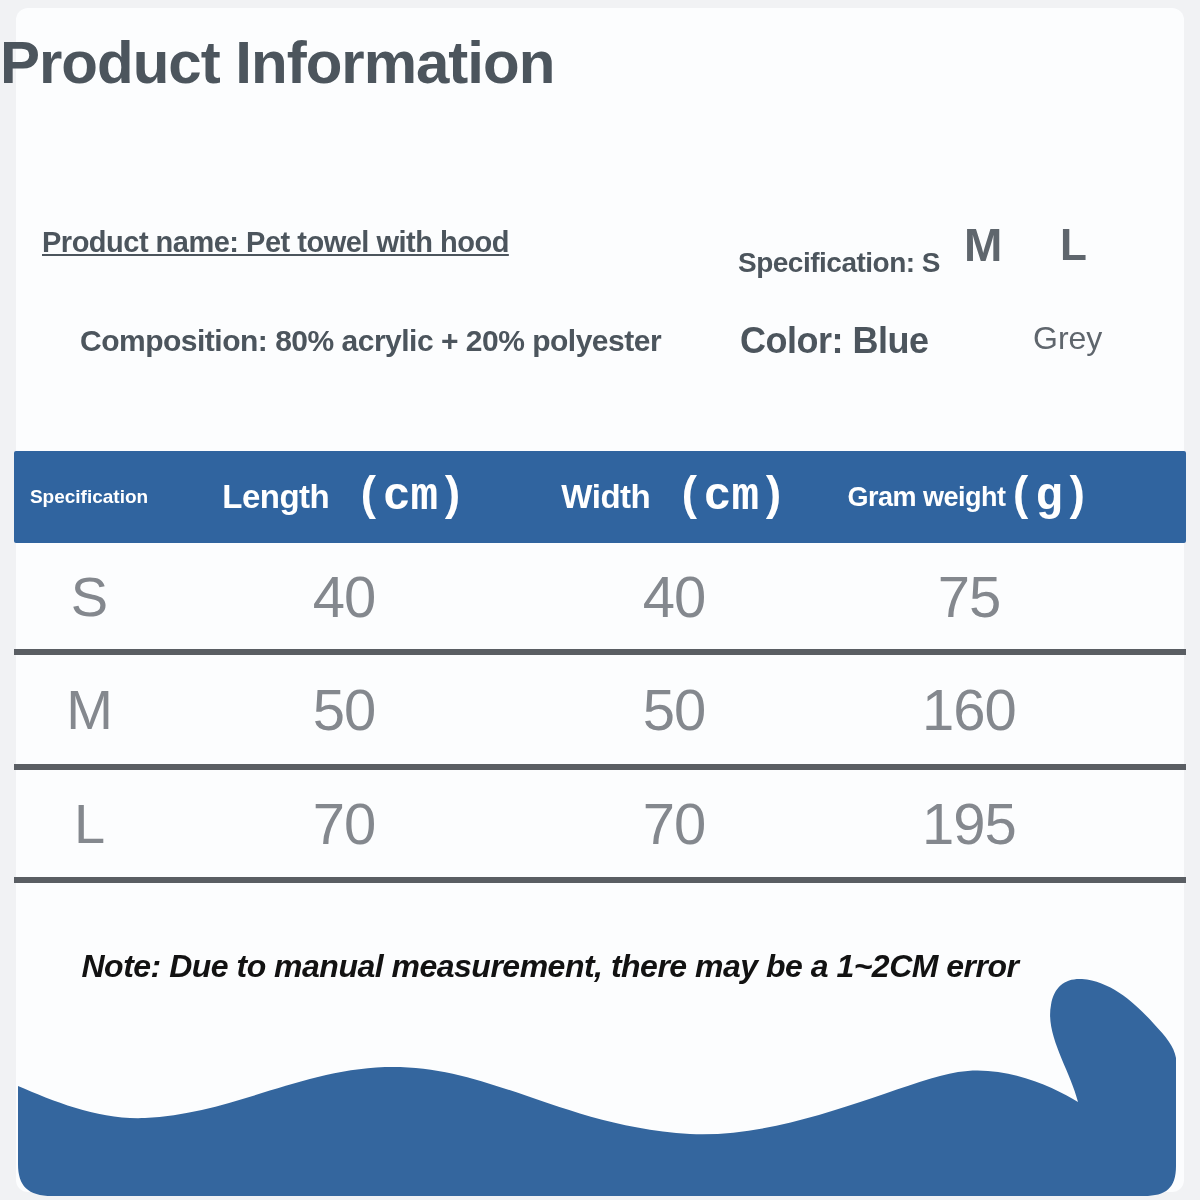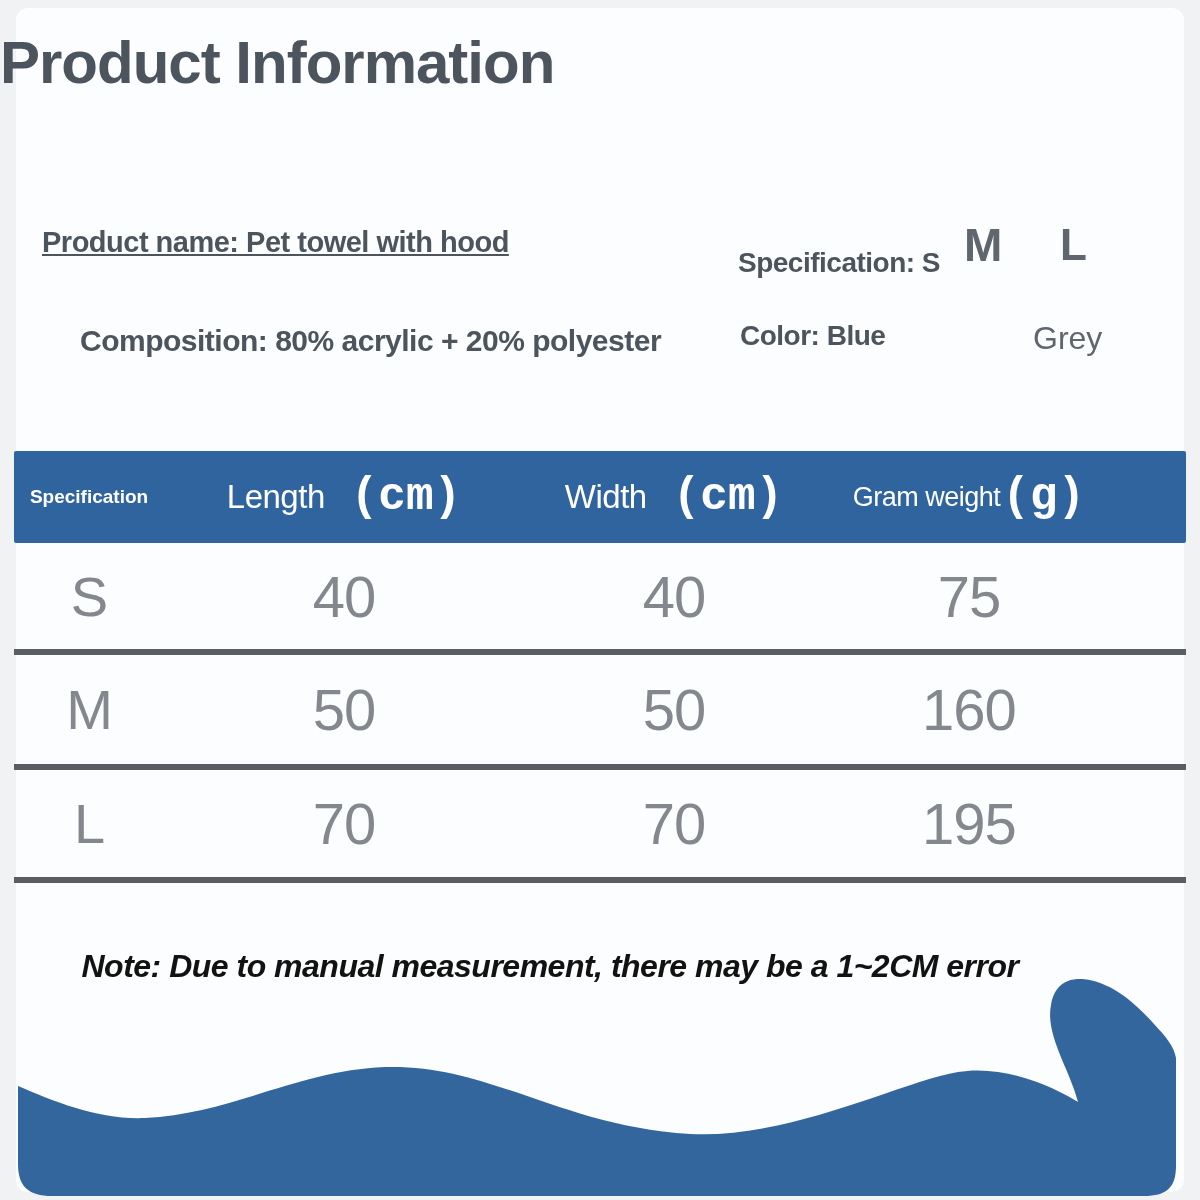--- a/index.html
+++ b/index.html
@@ -33,21 +33,21 @@
     position:absolute;
     font-weight:700;
     color:var(--ink,#4c555d);
     white-space:nowrap;
   }
   .info-product{left:42px;top:226px;font-size:29px;letter-spacing:-0.5px;text-decoration:underline;}
   .info-composition{left:44px;top:324px;font-size:30px;letter-spacing:-0.5px;margin-left:36px;}
   .info-spec{left:738px;top:247px;font-size:28px;letter-spacing:-0.5px;}
   .size-m{position:absolute;left:964px;top:218px;font-size:46px;font-weight:700;color:var(--muted,#5f666d);}
   .size-l{position:absolute;left:1060px;top:220px;font-size:44px;font-weight:700;color:var(--muted,#5f666d);}
-  .info-color{left:740px;top:320px;font-size:28px;letter-spacing:-0.5px;text-align:right;}
+  .info-color{left:740px;top:320px;font-size:36px;letter-spacing:-0.5px;text-align:right;}
   .color-grey{position:absolute;left:1033px;top:320px;font-size:32px;font-weight:400;color:var(--muted,#5f666d);}
 
   .table-header{
     position:absolute;
     left:14px;top:451px;
     width:1172px;height:92px;
     box-sizing:border-box;
     background:var(--accent,#30649f);
     border-radius:2px;
     display:grid;
@@ -56,21 +56,21 @@
     align-items:center;
     color:#ffffff;
   }
   .th{
     display:flex;
     justify-content:center;
     align-items:center;
     white-space:nowrap;
   }
   .th-spec{font-size:19px;font-weight:700;}
-  .th-label{font-size:33px;font-weight:400;letter-spacing:-0.5px;}
+  .th-label{font-size:33px;font-weight:700;letter-spacing:-0.5px;}
   .th-unit{font-size:46px;font-weight:600;margin-left:26px;font-family:Liberation Mono, monospace;}
   .th-gram .th-label{font-size:27px;}
   .th-gram .th-unit{margin-left:2px;}
 
   .table-body{
     position:absolute;
     left:14px;top:543px;
     width:1172px;
   }
   .row{

